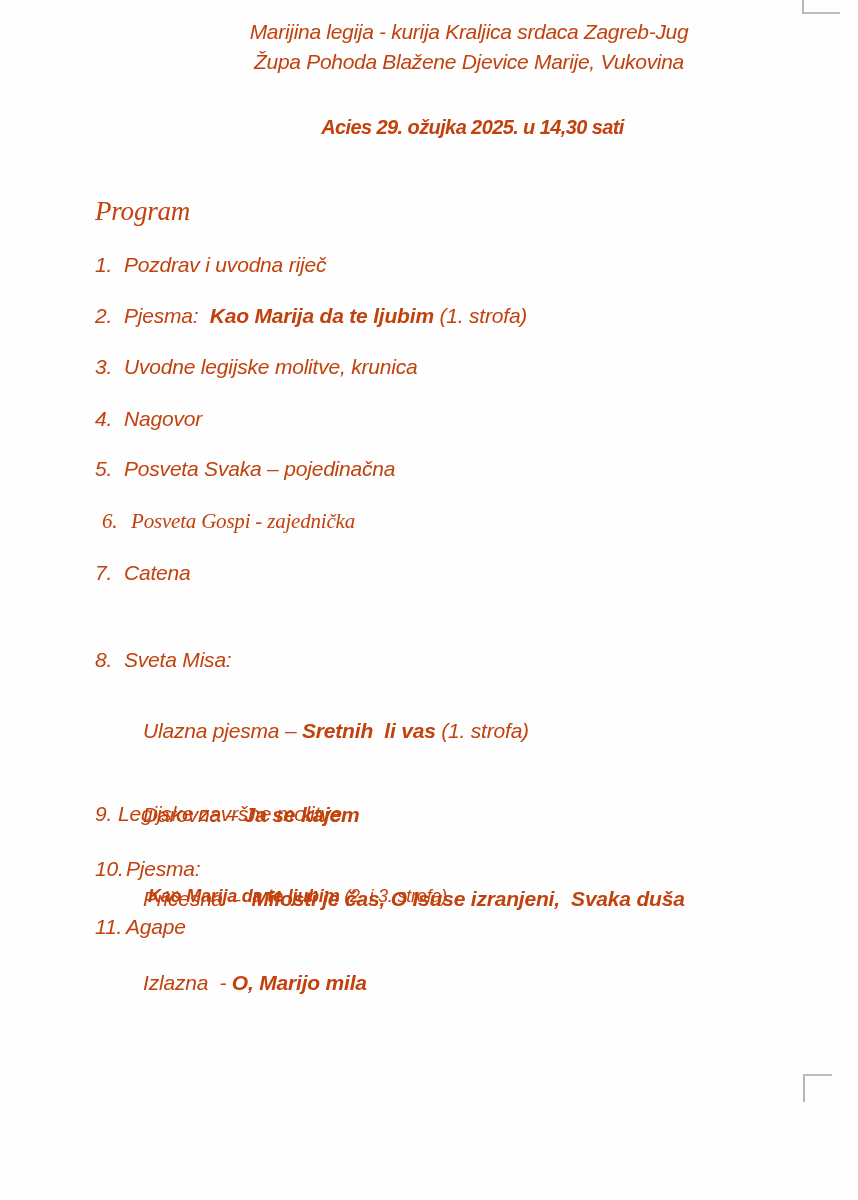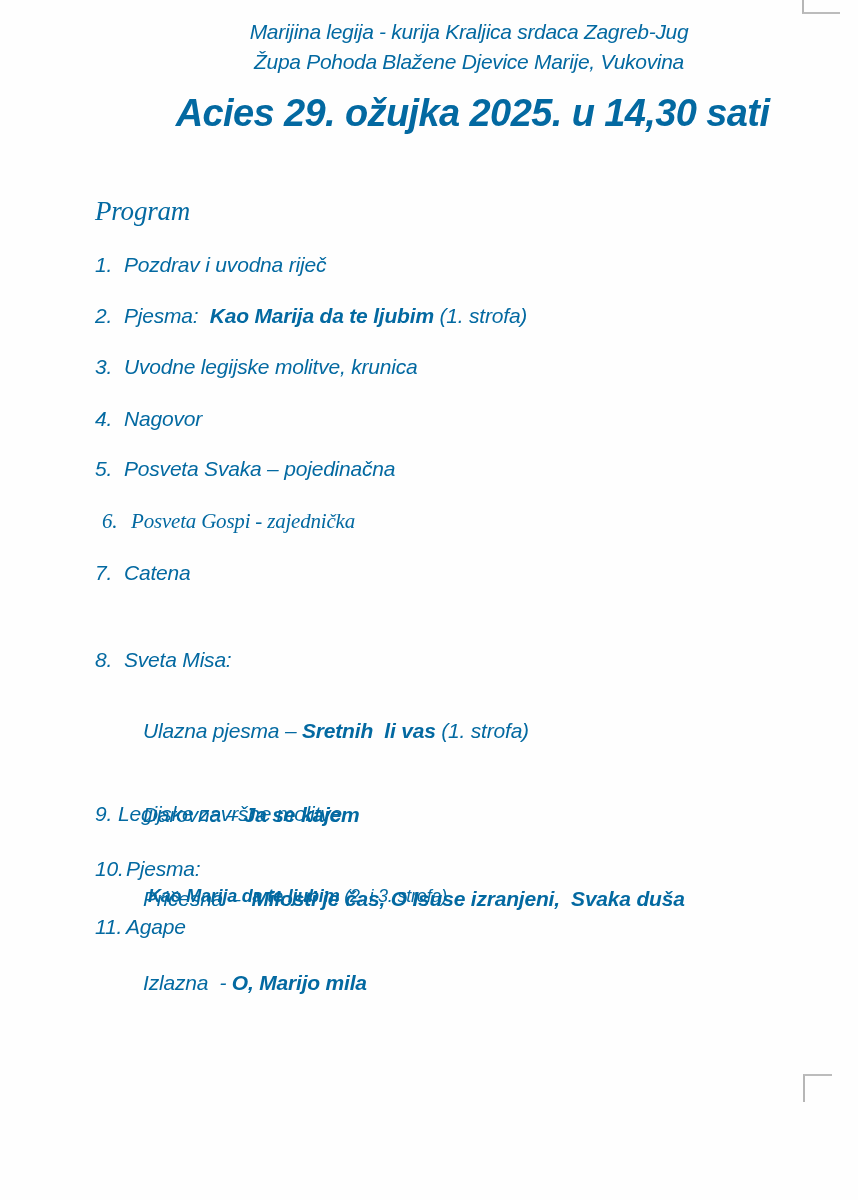--- a/index.html
+++ b/index.html
@@ -3,36 +3,36 @@
 <meta charset="utf-8">
 <style>
   html, body { margin: 0; padding: 0; background: #ffffff; }
   .page {
     position: relative;
     width: 858px;
     height: 1200px;
     background: #fefefe;
     font-family: "Liberation Sans", "DejaVu Sans", sans-serif;
     font-style: italic;
-    color: #0369a1;
+    color: #c2410c;
     overflow: hidden;
   }
   .header {
     position: absolute;
     top: 17px; left: 80px; right: 0;
     text-align: center;
     font-size: 21px;
     line-height: 30px;
     letter-spacing: -0.3px;
   }
   .title {
     position: absolute;
-    top: 92px; left: 87px; right: 0;
+    top: 116px; left: 87px; right: 0;
     text-align: center;
-    font-size: 38px;
+    font-size: 20px;
     font-weight: 700;
     letter-spacing: -0.6px;
   }
   .heading {
     position: absolute;
     left: 95px; top: 196px;
     font-size: 27px;
     letter-spacing: -0.2px;
     font-family: Liberation Serif, serif;
   }

